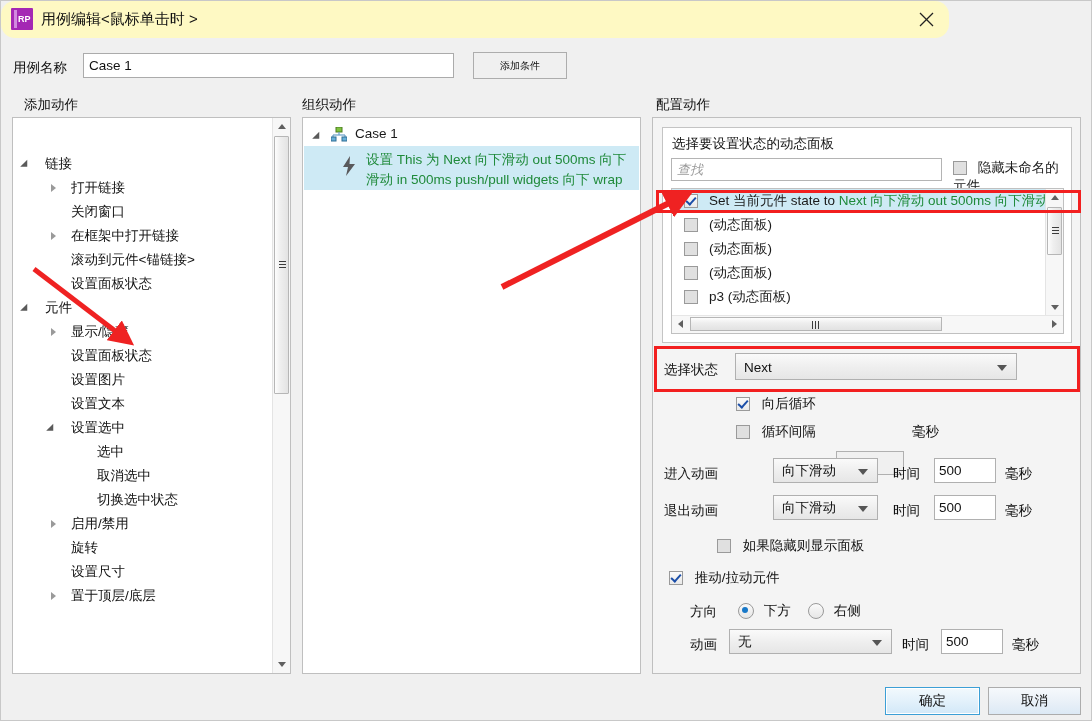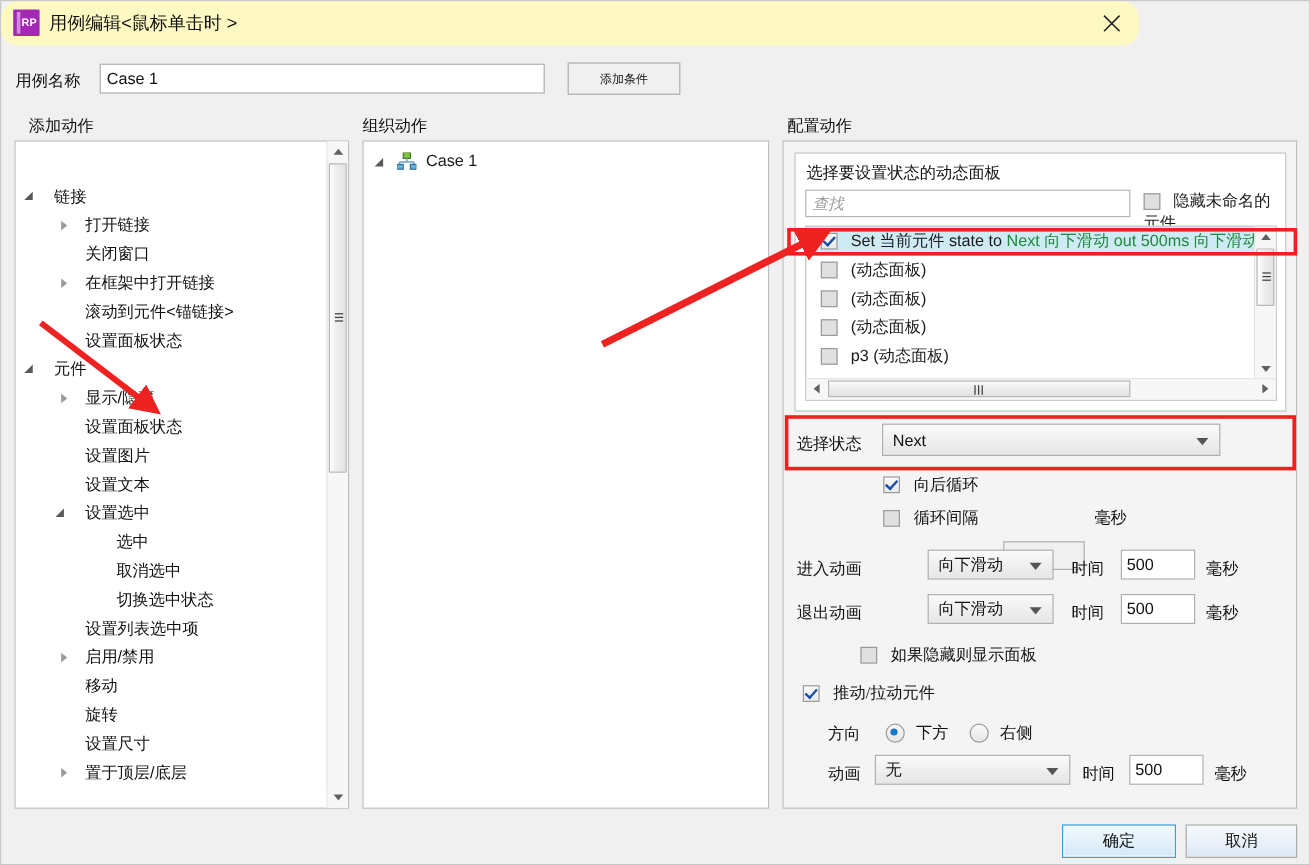--- a/index.html
+++ b/index.html
@@ -92,21 +92,21 @@
 
   .lbl{position:absolute;font-size:13.5px;color:#111;}
   .combo{position:absolute;background:linear-gradient(to bottom,#fafafa,#eeeeee 55%,#e6e6e6);
     border:1px solid #b0b0b0;box-sizing:border-box;font-size:13.5px;color:#111;cursor:pointer;}
   .combo .cv{position:absolute;left:8px;top:50%;transform:translateY(-50%);}
   .combo .cd{position:absolute;right:9px;top:50%;margin-top:-2px;width:0;height:0;
     border-left:5px solid transparent;border-right:5px solid transparent;border-top:6px solid #555;}
   .numinput{position:absolute;background:#fff;border:1px solid #b0b0b0;box-sizing:border-box;
     font-family:inherit;font-size:13.5px;color:#111;padding:0 4px;outline:none;}
   .numinput.dim{background:#f0f0f0;color:#9a9a9a;}
-  .cbrow{position:absolute;font-size:13.5px;color:#111;font-family:Liberation Serif, serif;}
+  .cbrow{position:absolute;font-size:13.5px;color:#111;}
   .cbrow .chk{margin-right:8px;}
   .radio{width:14px;height:14px;border:1px solid #9a9a9a;border-radius:50%;
     background:linear-gradient(to bottom,#fafafa,#e6e6e6);display:inline-block;position:relative;vertical-align:middle;}
   .radio.on::after{content:"";position:absolute;left:3px;top:3px;width:6px;height:6px;border-radius:50%;background:#1878c8;}
 
   
   .btn{position:absolute;height:28px;box-sizing:border-box;font-family:inherit;font-size:13.5px;color:#111;cursor:pointer;
     background:linear-gradient(to bottom,#f6f9fc,#eaf1f8 50%,#dce9f5);border:1px solid #acacac;}
   .btn.primary{border:1px solid #3c9fd6;box-shadow:inset 0 0 0 1px #ffffff;background:linear-gradient(to bottom,#f2f9fd,#e3f1fb 50%,#d2e8f8);}
 
@@ -186,28 +186,22 @@
         <div class="trow">
           <span class="lbl" style="left: 84px;">选中</span>
         </div>
         <div class="trow">
           <span class="lbl" style="left: 84px;">取消选中</span>
         </div>
         <div class="trow">
           <span class="lbl" style="left: 84px;">切换选中状态</span>
         </div>
         <div class="trow">
-          <span class="lbl" style="left: 58px;">设置列表选中项</span>
-        </div>
-        <div class="trow">
           <span class="tri tri-closed" style="left: 38px;"></span>
           <span class="lbl" style="left: 58px;">启用/禁用</span>
-        </div>
-        <div class="trow">
-          <span class="lbl" style="left: 58px;">移动</span>
         </div>
         <div class="trow">
           <span class="lbl" style="left: 58px;">旋转</span>
         </div>
         <div class="trow">
           <span class="lbl" style="left: 58px;">设置尺寸</span>
         </div>
         <div class="trow">
           <span class="tri tri-closed" style="left: 38px;"></span>
           <span class="lbl" style="left: 58px;">置于顶层/底层</span>
@@ -237,20 +231,26 @@
         <rect x="5" y="0" width="6" height="5" fill="#7fc23f" stroke="#4a7a22"></rect>
         <line x1="8" y1="5" x2="8" y2="8" stroke="#6aa0c8" stroke-width="1.2"></line>
         <line x1="2" y1="8" x2="14" y2="8" stroke="#6aa0c8" stroke-width="1.2"></line>
         <line x1="2" y1="8" x2="2" y2="10" stroke="#6aa0c8" stroke-width="1.2"></line>
         <line x1="14" y1="8" x2="14" y2="10" stroke="#6aa0c8" stroke-width="1.2"></line>
         <rect x="0" y="10" width="5" height="4" fill="#69b0d8" stroke="#2e6f96"></rect>
         <rect x="11" y="10" width="5" height="4" fill="#69b0d8" stroke="#2e6f96"></rect>
       </svg>
       <span style="position:absolute;left:52px;">Case 1</span>
     </div>
+    <div class="mrow-sel">
+      <svg class="bolt" viewBox="0 0 14 20">
+        <polygon points="8,0 1,11 6,11 4,20 13,8 7.5,8" fill="#59595b"></polygon>
+      </svg>
+      <div class="txt">设置 This 为 Next 向下滑动 out 500ms 向下滑动 in 500ms push/pull widgets 向下 wrap</div>
+    </div>
   </div>
 
   <div class="pane" id="pane-right">
 
     <div class="grpbox">
       <div class="grp-title">选择要设置状态的动态面板</div>
 
       <input class="search" placeholder="查找" style="">
 
       <div style="position:absolute;left:290px;top:31px;font-size:13.5px;">

